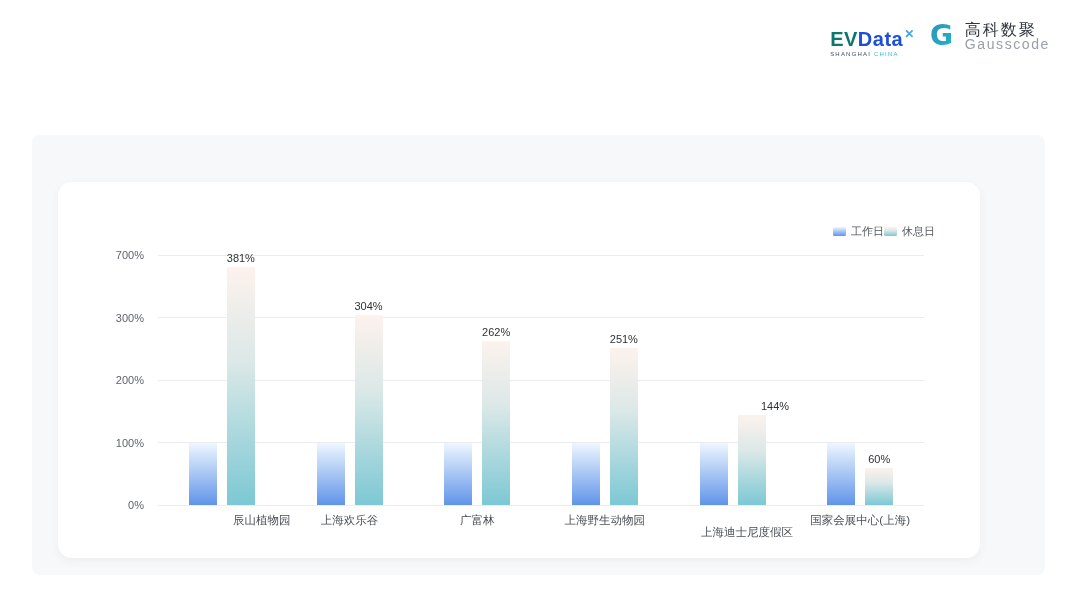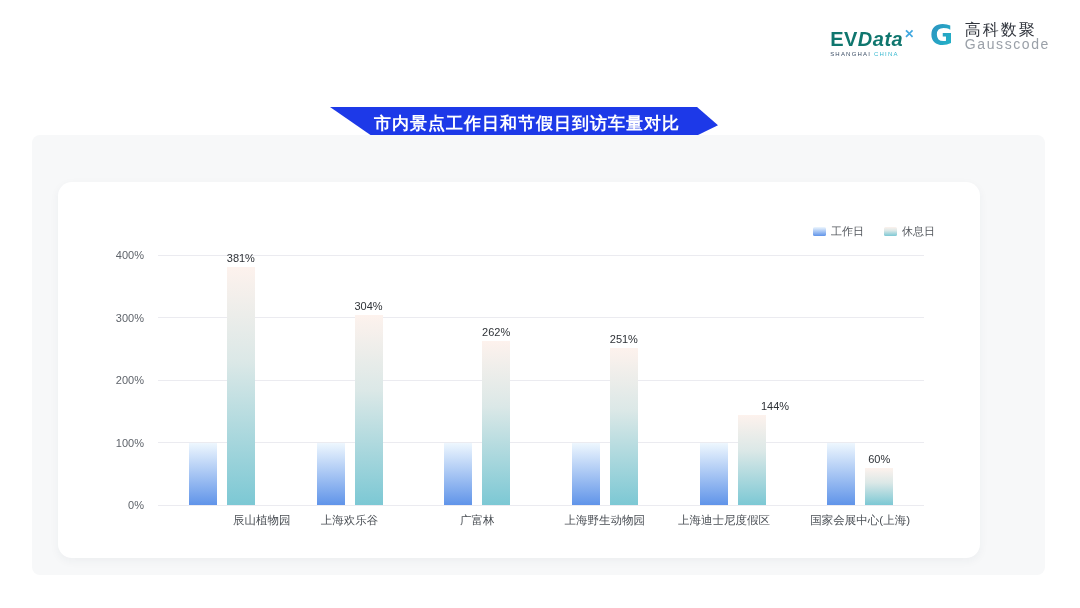--- a/index.html
+++ b/index.html
@@ -5,21 +5,21 @@
   * { margin:0; padding:0; box-sizing:border-box; }
   html,body { width:1080px; height:608px; background:#ffffff; overflow:hidden;
               font-family:"Liberation Sans", sans-serif; }
   .stage { position:relative; width:1080px; height:608px; background:#ffffff; }
 
   
   .logos { position:absolute; top:20px; right:30px; display:flex; align-items:flex-start; gap:14px; }
   .evdata { position:relative; text-align:left; padding-top:4px; }
   .evdata .wordmark { font-size:20px; font-weight:bold; letter-spacing:0.5px; line-height:20px; }
   .evdata .ev { color:#0f766e; }
-  .evdata .dataTxt { color:#0f766e;font-style:italic; }
+  .evdata .dataTxt { color:#1d4ed8; }
   .evdata .sup { color:#41a8e0; font-size:12px; vertical-align:super; font-weight:bold; margin-left:1px; }
   .evdata .subline { font-size:6px; letter-spacing:1.2px; margin-top:2px; }
   .evdata .sub1 { color:#3d4f66; }
   .evdata .sub2 { color:#38b8d0; }
   .gauss { display:flex; align-items:center; gap:6px; }
   .gauss-icon { width:30px; height:30px; }
   .gauss-text .cn { font-size:16px; font-weight:normal; color:#32363e; letter-spacing:2px; line-height:17px; }
   .gauss-text .en { font-size:14px; color:#9aa0a8; letter-spacing:1.6px; line-height:12px; }
 
   
@@ -29,21 +29,21 @@
             display:flex; align-items:center; justify-content:center; }
   .banner span { color:#ffffff; font-size:17px; font-weight:bold; letter-spacing:1px; padding-left:6px; }
 
   
   .panel { position:absolute; left:32px; top:135px; width:1013px; height:440px;
            background:#f7f8f9; border-radius:8px; }
   .card  { position:absolute; left:26px; top:47px; width:922px; height:376px;
            background:#ffffff; border-radius:14px; box-shadow:0 3px 10px rgba(40,50,70,0.05); }
 
   
-  .legend { position:absolute; top:42px; right:45px; display:flex; gap:20px; align-items:center; }
+  .legend { position:absolute; top:42px; right:45px; display:flex; gap:0; align-items:center; }
   .legend-item { display:flex; align-items:center; gap:5px; cursor:pointer; }
   .legend-mark { width:13px; height:9px; border-radius:1.5px; }
   .legend-label { font-size:11px; color:#53575d; }
 
   .plot { position:absolute; left:100px; top:73px; width:766px; height:250px; }
   .gridline { position:absolute; left:0; width:100%; height:1px; background:#ebebf0; }
   .y-tick { position:absolute; left:-14px; transform:translate(-100%,-50%); font-size:11px; color:#5f646b; white-space:nowrap; }
   .bar { position:absolute; bottom:0; width:28px; }
   .bar-value { position:absolute; transform:translateX(-50%); font-size:11px; color:#2e3237; white-space:nowrap; }
   .cat-label { position:absolute; top:258px; transform:translateX(-50%); font-size:11.5px; color:#4a4f55; white-space:nowrap; }
@@ -68,23 +68,20 @@
         </defs>
         <text x="1" y="27" font-family="'DejaVu Sans', sans-serif" font-size="30" font-weight="bold" fill="url(#gg)">G</text>
       </svg>
       <div class="gauss-text">
         <div class="cn">高科数聚</div>
         <div class="en">Gausscode</div>
       </div>
     </div>
   </div>
 
-  <div class="banner" style="background: rgb(29, 57, 232);">
-    <span>市内景点工作日和节假日到访车量对比</span>
-  </div>
 
   <div class="panel">
     <div class="card">
 
       <div class="legend">
         <div class="legend-item">
           <span class="legend-mark" style="background: linear-gradient(rgb(238, 247, 254) 0%, rgb(96, 148, 233) 100%);"></span>
           <span class="legend-label">工作日</span>
         </div>
         <div class="legend-item">
@@ -96,41 +93,41 @@
       <div class="plot">
           <div class="gridline" style="top: 249.5px;"></div>
           <div class="y-tick" style="top: 250px;">0%</div>
           <div class="gridline" style="top: 187px;"></div>
           <div class="y-tick" style="top: 187.5px;">100%</div>
           <div class="gridline" style="top: 124.5px;"></div>
           <div class="y-tick" style="top: 125px;">200%</div>
           <div class="gridline" style="top: 62px;"></div>
           <div class="y-tick" style="top: 62.5px;">300%</div>
           <div class="gridline" style="top: -0.5px;"></div>
-          <div class="y-tick" style="top: 0px;">400%</div>
+          <div class="y-tick" style="top: 0px;">700%</div>
           <div class="bar" style="left: 30.8333px; height: 62.5px; background: linear-gradient(rgb(238, 247, 254) 0%, rgb(96, 148, 233) 100%);"></div>
           <div class="bar" style="left: 68.8333px; height: 238.125px; background: linear-gradient(rgb(253, 242, 237) 0%, rgb(219, 232, 231) 40%, rgb(124, 200, 212) 100%);"></div>
           <div class="bar-value" style="left: 82.8333px; bottom: 241.125px;">381%</div>
           <div class="cat-label" style="left: 63.8333px; margin-left: 40px;">辰山植物园</div>
           <div class="bar" style="left: 158.5px; height: 62.5px; background: linear-gradient(rgb(238, 247, 254) 0%, rgb(96, 148, 233) 100%);"></div>
           <div class="bar" style="left: 196.5px; height: 190px; background: linear-gradient(rgb(253, 242, 237) 0%, rgb(219, 232, 231) 40%, rgb(124, 200, 212) 100%);"></div>
           <div class="bar-value" style="left: 210.5px; bottom: 193px;">304%</div>
           <div class="cat-label" style="left: 191.5px;">上海欢乐谷</div>
           <div class="bar" style="left: 286.167px; height: 62.5px; background: linear-gradient(rgb(238, 247, 254) 0%, rgb(96, 148, 233) 100%);"></div>
           <div class="bar" style="left: 324.167px; height: 163.75px; background: linear-gradient(rgb(253, 242, 237) 0%, rgb(219, 232, 231) 40%, rgb(124, 200, 212) 100%);"></div>
           <div class="bar-value" style="left: 338.167px; bottom: 166.75px;">262%</div>
           <div class="cat-label" style="left: 319.167px;">广富林</div>
           <div class="bar" style="left: 413.833px; height: 62.5px; background: linear-gradient(rgb(238, 247, 254) 0%, rgb(96, 148, 233) 100%);"></div>
           <div class="bar" style="left: 451.833px; height: 156.875px; background: linear-gradient(rgb(253, 242, 237) 0%, rgb(219, 232, 231) 40%, rgb(124, 200, 212) 100%);"></div>
           <div class="bar-value" style="left: 465.833px; bottom: 159.875px;">251%</div>
           <div class="cat-label" style="left: 446.833px;">上海野生动物园</div>
           <div class="bar" style="left: 541.5px; height: 62.5px; background: linear-gradient(rgb(238, 247, 254) 0%, rgb(96, 148, 233) 100%);"></div>
           <div class="bar" style="left: 579.5px; height: 90px; background: linear-gradient(rgb(253, 242, 237) 0%, rgb(219, 232, 231) 40%, rgb(124, 200, 212) 100%);"></div>
           <div class="bar-value" style="left: 617px; bottom: 93px;">144%</div>
-          <div class="cat-label" style="left: 566px;">上海迪士尼度假区</div>
+          <div class="cat-label" style="left: 589px; margin-top: 12px;">上海迪士尼度假区</div>
           <div class="bar" style="left: 669.167px; height: 62.5px; background: linear-gradient(rgb(238, 247, 254) 0%, rgb(96, 148, 233) 100%);"></div>
           <div class="bar" style="left: 707.167px; height: 37.5px; background: linear-gradient(rgb(253, 242, 237) 0%, rgb(219, 232, 231) 40%, rgb(124, 200, 212) 100%);"></div>
           <div class="bar-value" style="left: 721.167px; bottom: 40.5px;">60%</div>
           <div class="cat-label" style="left: 702.167px;">国家会展中心(上海)</div>
         </div>
 
     </div>
   </div>
 
 </div>

